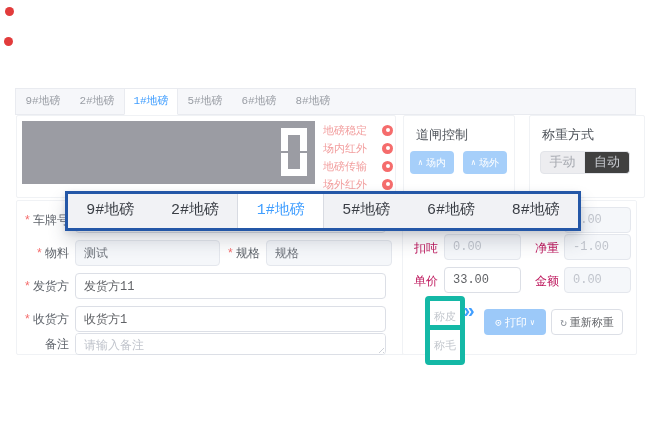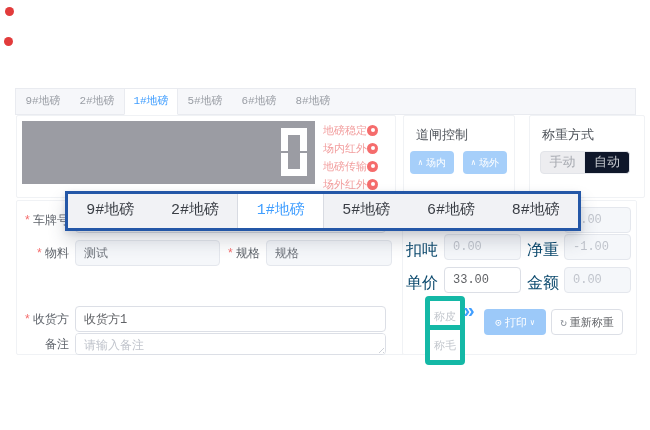--- a/index.html
+++ b/index.html
@@ -24,40 +24,40 @@
   .card { position:absolute; background:#fff; border:1px solid #f0f2f5; border-radius:2px; }
   .card-display { left:16px; top:115px; width:380px; height:83px; }
   .lcd { position:absolute; left:5px; top:5px; width:293px; height:63px; background:#9b9ca3; }
   .seg-digit { position:absolute; right:8px; top:7px; width:26px; height:48px;
                border:7px solid #fff; }
   .seg-digit span { font-size:0; color:transparent; }
   .seg-notch { position:absolute; width:7px; height:2px; top:50%; margin-top:-1px; background:#9b9ca3; }
   .seg-notch.l { left:-7px; } .seg-notch.r { right:-7px; }
 
   .status-list { position:absolute; left:306px; top:5px; width:70px; }
-  .status-item { display:flex; align-items:center; height:18px; }
+  .status-item { display:flex; align-items:center; justify-content:space-between; height:18px; }
   .status-item .lbl { font-size:11px; color:#f29e9e; white-space:nowrap; }
   .status-ico { width:11px; height:11px; border-radius:50%; background:#f56c6c; position:relative; flex:none; }
   .status-ico::after { content:""; position:absolute; left:50%; top:50%; width:4px; height:4px;
                        margin:-2px 0 0 -2px; border-radius:50%; background:#fff; }
 
   .card-gate { left:403px; top:115px; width:112px; height:83px; }
   .card-weigh { left:521px; top:115px; width:116px; height:83px;margin-left:8px; }
   .card-title { position:absolute; left:12px; top:10px; font-size:13px; color:#4e535a; }
   .gate-btn { position:absolute; top:35px; width:44px; height:23px; border:none; border-radius:4px;
               background:#a6cffa; color:#fff; font-size:10px; font-family:inherit; cursor:pointer;
               display:flex; align-items:center; justify-content:center; gap:3px; }
   .gate-btn .car { font-size:8px; }
   .gate-btn.b1 { left:6px; } .gate-btn.b2 { left:59px; }
 
   .seg-ctrl { position:absolute; left:10px; top:35px; display:flex; }
   .seg-opt { width:45px; height:23px; line-height:21px; text-align:center; font-size:13px;
              border:1px solid #e2e4e9; cursor:pointer; }
   .seg-opt.sel { background:#ededf0; color:#a7aab1; border-radius:4px 0 0 4px; }
-  .seg-opt.uns { background:#0f172a; color:#c6c9cf; border-left:none; border-radius:0 4px 4px 0; }
+  .seg-opt.uns { background:#404040; color:#c6c9cf; border-left:none; border-radius:0 4px 4px 0; }
 
   
   .card-form-left { left:16px; top:200px; width:456px; height:155px; }
   .card-form-right { left:402px; top:200px; width:235px; height:155px; }
 
   .fl-row { position:absolute; left:0; width:378px; height:26px; display:flex; align-items:center; }
   .f-label { font-size:12px; color:#5f646b; text-align:right; white-space:nowrap; }
   .req { color:#f56c6c; margin-right:2px; font-size:12px; }
   .inp { height:26px; border:1px solid #dcdfe6; border-radius:4px; font-size:12px; color:#606266;
          padding:0 8px; font-family:inherit; background:#fff; outline:none; }
@@ -67,21 +67,21 @@
 
   .ta-wrap { position:relative; width:311px; height:22px; }
   .ta-wrap textarea { width:100%; height:100%; resize:none; border:1px solid #dcdfe6; border-radius:4px;
                       font-size:12px; color:#606266; padding:3px 8px; font-family:inherit; outline:none; }
   .ta-wrap textarea::placeholder { color:#c0c4cc; }
   .ta-handle { position:absolute; right:2px; bottom:2px; width:8px; height:8px;
                background:repeating-linear-gradient(-45deg,#cdd1d8 0 1px,transparent 1px 3px);
                clip-path:polygon(100% 0,100% 100%,0 100%); }
 
   .fr-row { position:absolute; left:0; width:233px; height:26px; }
-  .fr-row .f-label { position:absolute; top:6px; font-size:16px; color:#0c4a6e; }
+  .fr-row .f-label { position:absolute; top:6px; font-size:12px; color:#be185d; }
   .fr-l1 { left:0; width:35px; } .fr-l2 { left:118px; width:38px; }
   .fr-i1 { position:absolute; left:41px; width:77px; } .fr-i2 { position:absolute; left:161px; width:67px; }
 
   .btn { font-family:inherit; cursor:pointer; border-radius:4px; }
   .btn-weigh { position:absolute; left:22px; width:40px; height:40px; background:#fff;
                border:5px solid #14b8a6; color:#c3c7cd; font-size:11px; }
   .btn-tare { top:95px; } .btn-gross { top:124px; }
   .chevrons { position:absolute; left:60px; top:99px; font-size:20px; color:#409eff; font-weight:bold; }
   .btn-print { position:absolute; left:81px; top:108px; width:62px; height:26px; background:#9cc9f9;
                border:none; color:#fff; font-size:11px; display:flex; align-items:center;
@@ -170,20 +170,24 @@
     <div class="fl-row" style="top:6px;">
       <div class="f-label" style="width:52px;"><span class="req">*</span><span>车牌号</span></div>
       <input class="inp" style="width: 311px; margin-left: 6px;">
     </div>
     <div class="fl-row" style="top:39px;">
       <div class="f-label" style="width:52px;"><span class="req">*</span><span>物料</span></div>
       <input class="inp dis" style="width: 145px; margin-left: 6px;" readonly="" value="测试">
       <div class="f-label" style="width:34px; margin-left:6px;"><span class="req">*</span><span>规格</span></div>
       <input class="inp dis" style="width: 126px; margin-left: 6px;" readonly="" value="规格">
     </div>
+    <div class="fl-row" style="top:72px;">
+      <div class="f-label" style="width:52px;"><span class="req">*</span><span>发货方</span></div>
+      <input class="inp" style="width: 311px; margin-left: 6px;" value="发货方11">
+    </div>
     <div class="fl-row" style="top:105px;">
       <div class="f-label" style="width:52px;"><span class="req">*</span><span>收货方</span></div>
       <input class="inp" style="width: 311px; margin-left: 6px;" value="收货方1">
     </div>
     <div class="fl-row" style="top:131px; height:24px;">
       <div class="f-label" style="width:52px;">备注</div>
       <div class="ta-wrap" style="margin-left:6px;">
         <textarea placeholder="请输入备注" style=""></textarea>
         <div class="ta-handle"></div>
       </div>

